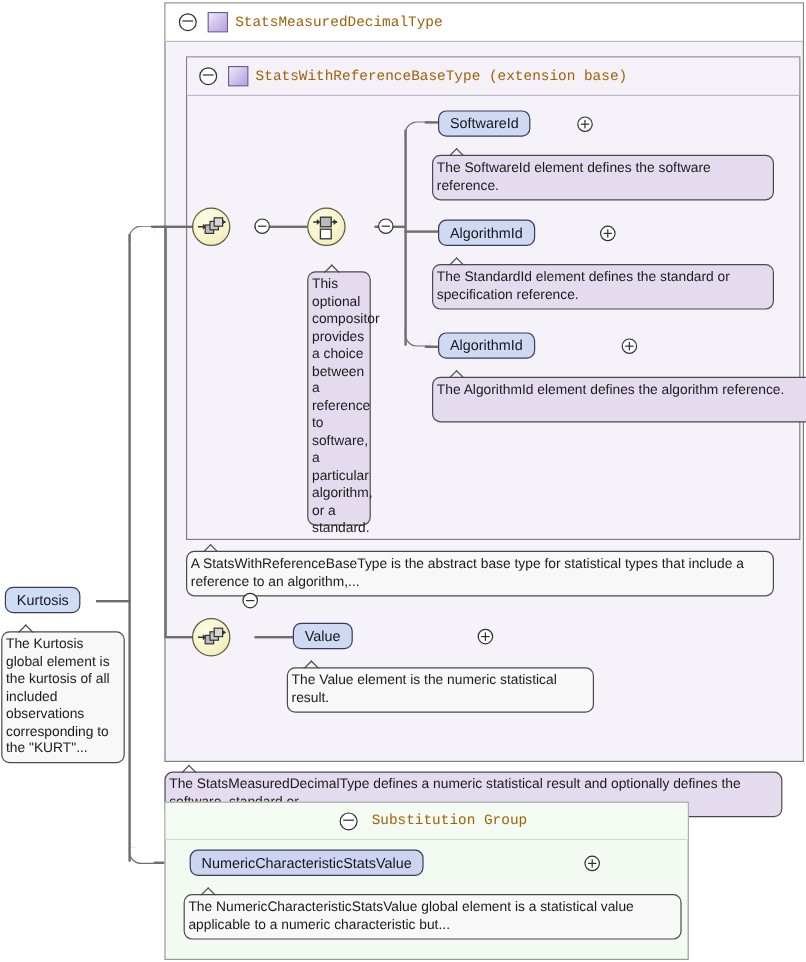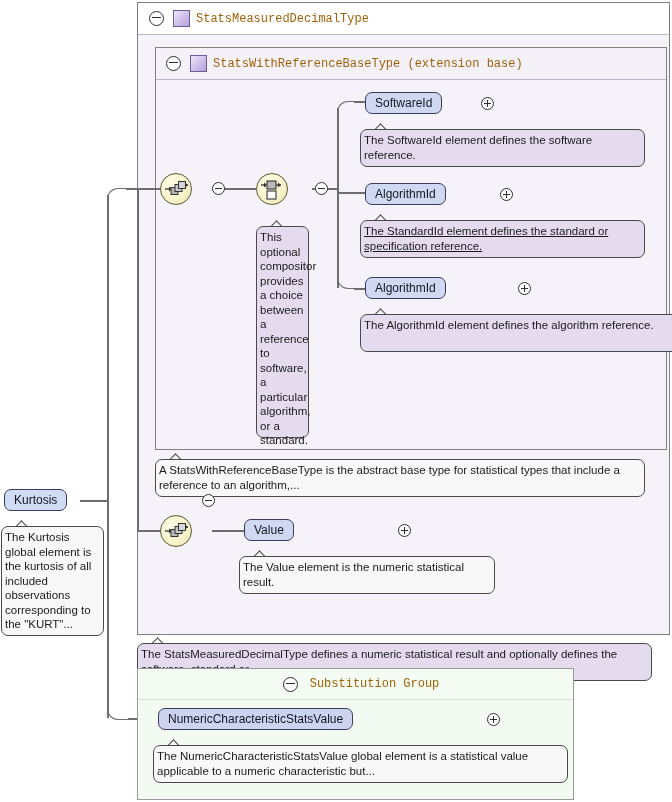--- a/index.html
+++ b/index.html
@@ -188,21 +188,21 @@
       <i></i>
     </span>
   <span>The SoftwareId element defines the software reference.</span>
 </div>
 
 
 <div class="abs node" style="left:365px;top:183px;">
   <span>AlgorithmId</span>
 </div>
 <span class="abs circ plus" style="left:451px;top:188px;"></span>
-<div class="abs bubble" style="left:360px;top:220px;width:285px;height:38px;text-decoration:underline;">
+<div class="abs bubble" style="left:360px;top:220px;width:285px;height:38px;">
   <span class="tail">
       <i></i>
     </span>
   <span>The StandardId element defines the standard or specification reference.</span>
 </div>
 
 
 <div class="abs node" style="left:365px;top:277px;">
   <span>AlgorithmId</span>
 </div>

